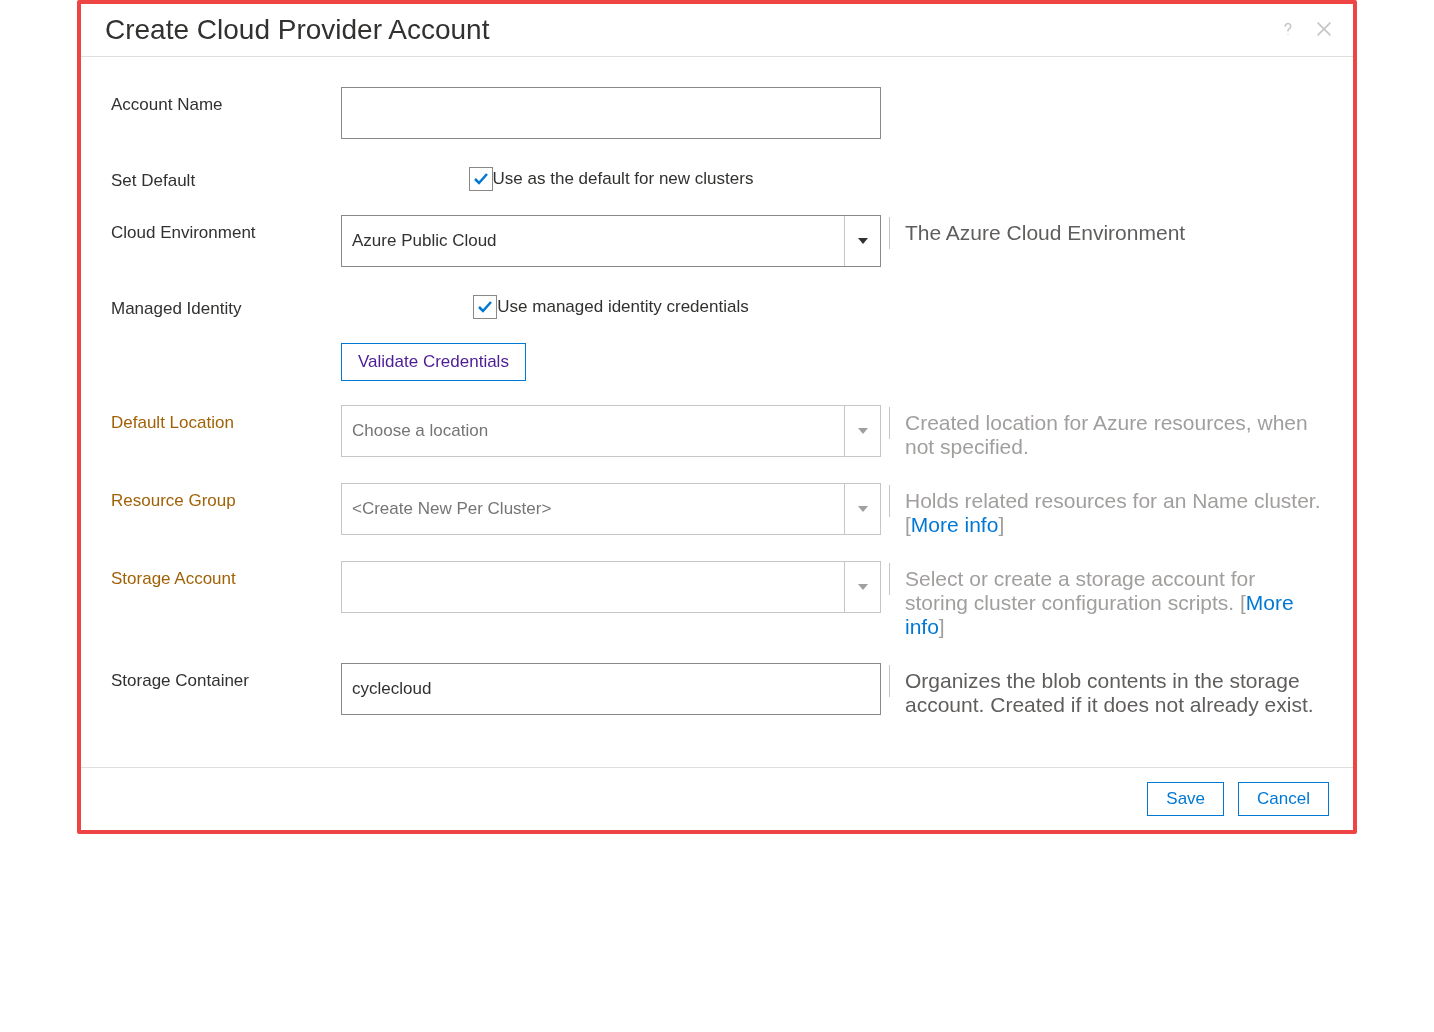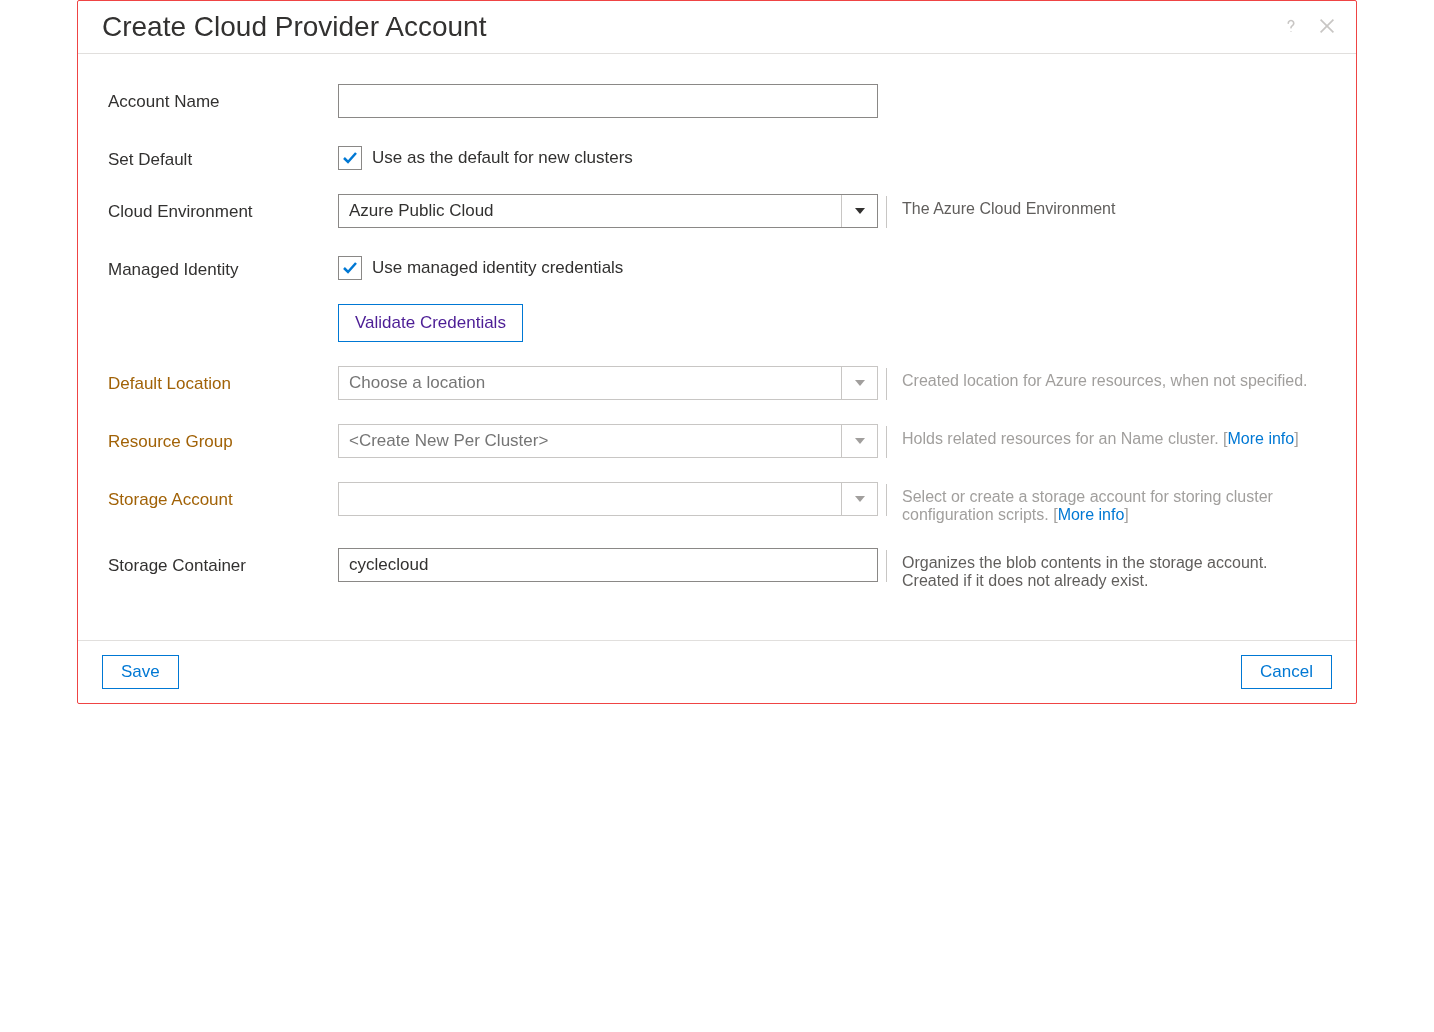--- a/index.html
+++ b/index.html
@@ -6,21 +6,21 @@
   body {
     margin: 0;
     font-family: "Segoe UI", -apple-system, BlinkMacSystemFont, sans-serif;
     font-size: 15px;
     background: #fff;
     color: #323130;
   }
   .dialog {
     width: 1280px;
     margin: 0 auto;
-    border: 1px solid #ef4444;
+    border: 4px solid #ef4444;
     border-radius: 2px;
     background: #fff;
   }
   .dialog-header {
     display: flex;
     align-items: center;
     justify-content: space-between;
     padding: 10px 18px 10px 24px;
     border-bottom: 1px solid #e1dfdd;
   }
@@ -60,36 +60,36 @@
     color: #323130;
   }
   .label-col.disabled { color: #a16207; }
   .input-col {
     width: 540px;
   }
   .hint-col {
     flex: 1;
     padding-left: 24px;
     padding-top: 6px;
-    font-size: 16px;
+    font-size: 21px;
     color: #605e5c;
     position: relative;
   }
   .hint-col.disabled { color: #a19f9d; }
   .hint-divider::before {
     content: "";
     position: absolute;
     left: 8px;
     top: 2px;
     height: 32px;
     border-left: 1px solid #c8c6c4;
   }
   .text-input {
     width: 100%;
-    height: 34px;
+    height: 52px;
     border: 1px solid #8a8886;
     padding: 0 10px;
     font-size: 17px;
     font-family: inherit;
     color: #323130;
     background: #fff;
   }
   .text-input.disabled-look {
     color: #a19f9d;
     border-color: #c8c6c4;
@@ -109,22 +109,23 @@
     align-items: center;
     justify-content: center;
     border-left: 1px solid #c8c6c4;
     pointer-events: none;
   }
   .select-arrow.disabled svg polygon { fill: #a19f9d; }
   .select-arrow svg { width: 10px; height: 6px; }
   .checkbox-row {
     display: flex;
     align-items: center;
-    gap: 10px;
+    gap: 0;
     padding-top: 4px;
+    justify-content: center;
   }
   .checkbox {
     width: 24px;
     height: 24px;
     border: 1px solid #8a8886;
     display: flex;
     align-items: center;
     justify-content: center;
     cursor: pointer;
     background: #fff;
@@ -142,22 +143,22 @@
     padding: 8px 16px;
     font-size: 17px;
     font-family: inherit;
     cursor: pointer;
   }
   .link { color: #0078d4; cursor: pointer; }
   .dialog-footer {
     border-top: 1px solid #e1dfdd;
     padding: 14px 24px;
     display: flex;
-    justify-content: space-between;
-    gap: 20px;
+    justify-content: flex-end;
+    gap: 14px;
   }
   .footer-btn {
     border: 1px solid #0078d4;
     color: #0078d4;
     background: #fff;
     padding: 6px 18px;
     font-size: 17px;
     font-family: inherit;
     cursor: pointer;
     min-width: 70px;

